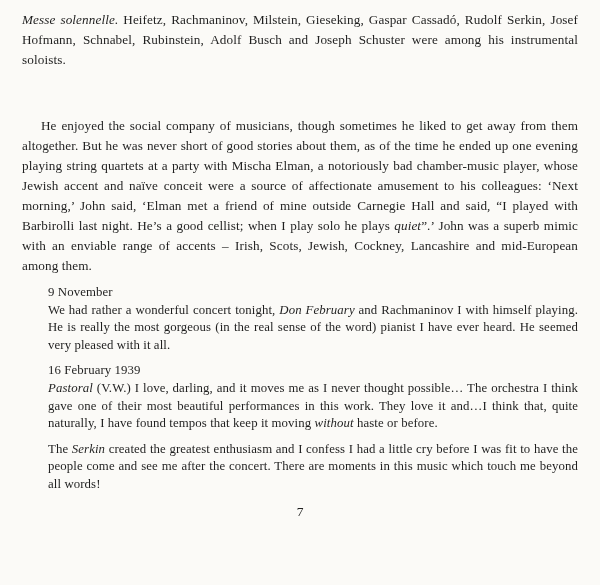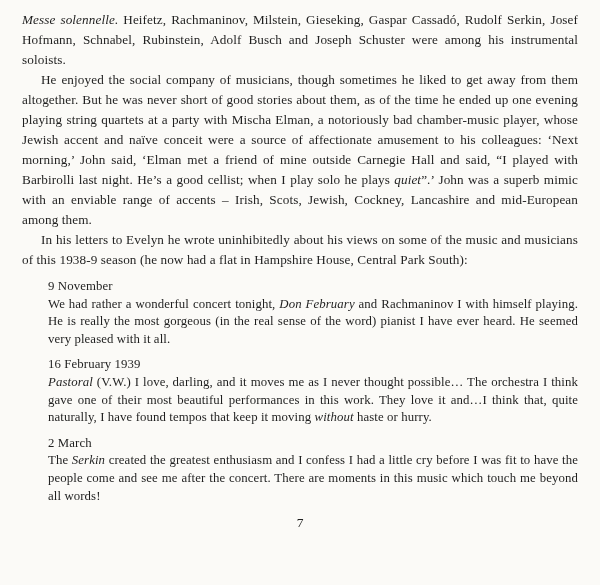--- a/index.html
+++ b/index.html
@@ -21,20 +21,21 @@
   }
   .main-para {
     margin: 0;
     font-size: 13.2px;
     line-height: 20px;
     text-align: justify;
     letter-spacing: 0.1px;
   }
   .main-para.indent {
     text-indent: 19px;
+    margin-top: 46px;
   }
   .letter-block {
     margin: 8px 0 0 26px;
     font-size: 12.8px;
     line-height: 17.6px;
     text-align: justify;
     letter-spacing: 0.1px;
   }
   .letter-block.first {
   }
@@ -51,30 +52,29 @@
 </style>
 </head>
 <body>
 
 <div class="page">
 
   <p class="main-para"><i>Messe solennelle.</i><span>  Heifetz, Rachmaninov, Milstein, Gieseking, Gaspar Cassadó, Rudolf Serkin, Josef Hofmann, Schnabel, Rubinstein, Adolf Busch and Joseph Schuster were among his instrumental soloists.</span></p>
 
   <p class="main-para indent"><span>He enjoyed the social company of musicians, though sometimes he liked to get away from them altogether.  But he was never short of good stories about them, as of the time he ended up one evening playing string quartets at a party with Mischa Elman, a notoriously bad chamber-music player, whose Jewish accent and naïve conceit were a source of affectionate amusement to his colleagues:  ‘Next morning,’ John said, ‘Elman met a friend of mine outside Carnegie Hall and said, “I played with Barbirolli last night.  He’s a good cellist; when I play solo he plays </span><i>quiet</i><span>”.’ John was a superb mimic with an enviable range of accents – Irish, Scots, Jewish, Cockney, Lancashire and mid-European among them.</span></p>
 
-  <p class="main-para indent"><span>In his letters to Evelyn he wrote uninhibitedly about his views on some of the music and musicians of this 1938-9 season (he now had a flat in Hampshire House, Central Park South):</span></p>
 
   <div class="letter-block first">
     <span class="letter-date">9 November</span><span>We had rather a wonderful concert tonight, </span><i>Don February</i><span> and Rachmaninov I with himself playing. He is really the most gorgeous (in the real sense of the word) pianist I have ever heard. He seemed very pleased with it all.</span>
   </div>
 
   <div class="letter-block">
-    <span class="letter-date">16 February 1939</span><i>Pastoral</i><span> (V.W.) I love, darling, and it moves me as I never thought possible… The orchestra I think gave one of their most beautiful performances in this work. They love it and…I think that, quite naturally, I have found tempos that keep it moving </span><i>without</i><span> haste or hurry.</span>
+    <span class="letter-date">16 February 1939</span><i>Pastoral</i><span> (V.W.) I love, darling, and it moves me as I never thought possible… The orchestra I think gave one of their most beautiful performances in this work. They love it and…I think that, quite naturally, I have found tempos that keep it moving </span><i>without</i><span> haste or before.</span>
   </div>
 
   <div class="letter-block">
-    <span class="letter-date">2 March</span><span>The </span><i>Serkin</i><span> created the greatest enthusiasm and I confess I had a little cry before I was fit to have the people come and see me after the concert. There are moments in this music which touch me beyond all words!</span>
+    <span>The </span><i>Serkin</i><span> created the greatest enthusiasm and I confess I had a little cry before I was fit to have the people come and see me after the concert. There are moments in this music which touch me beyond all words!</span>
   </div>
 
 
   <div class="page-number">7</div>
 
 </div>
 
 </body></html>

